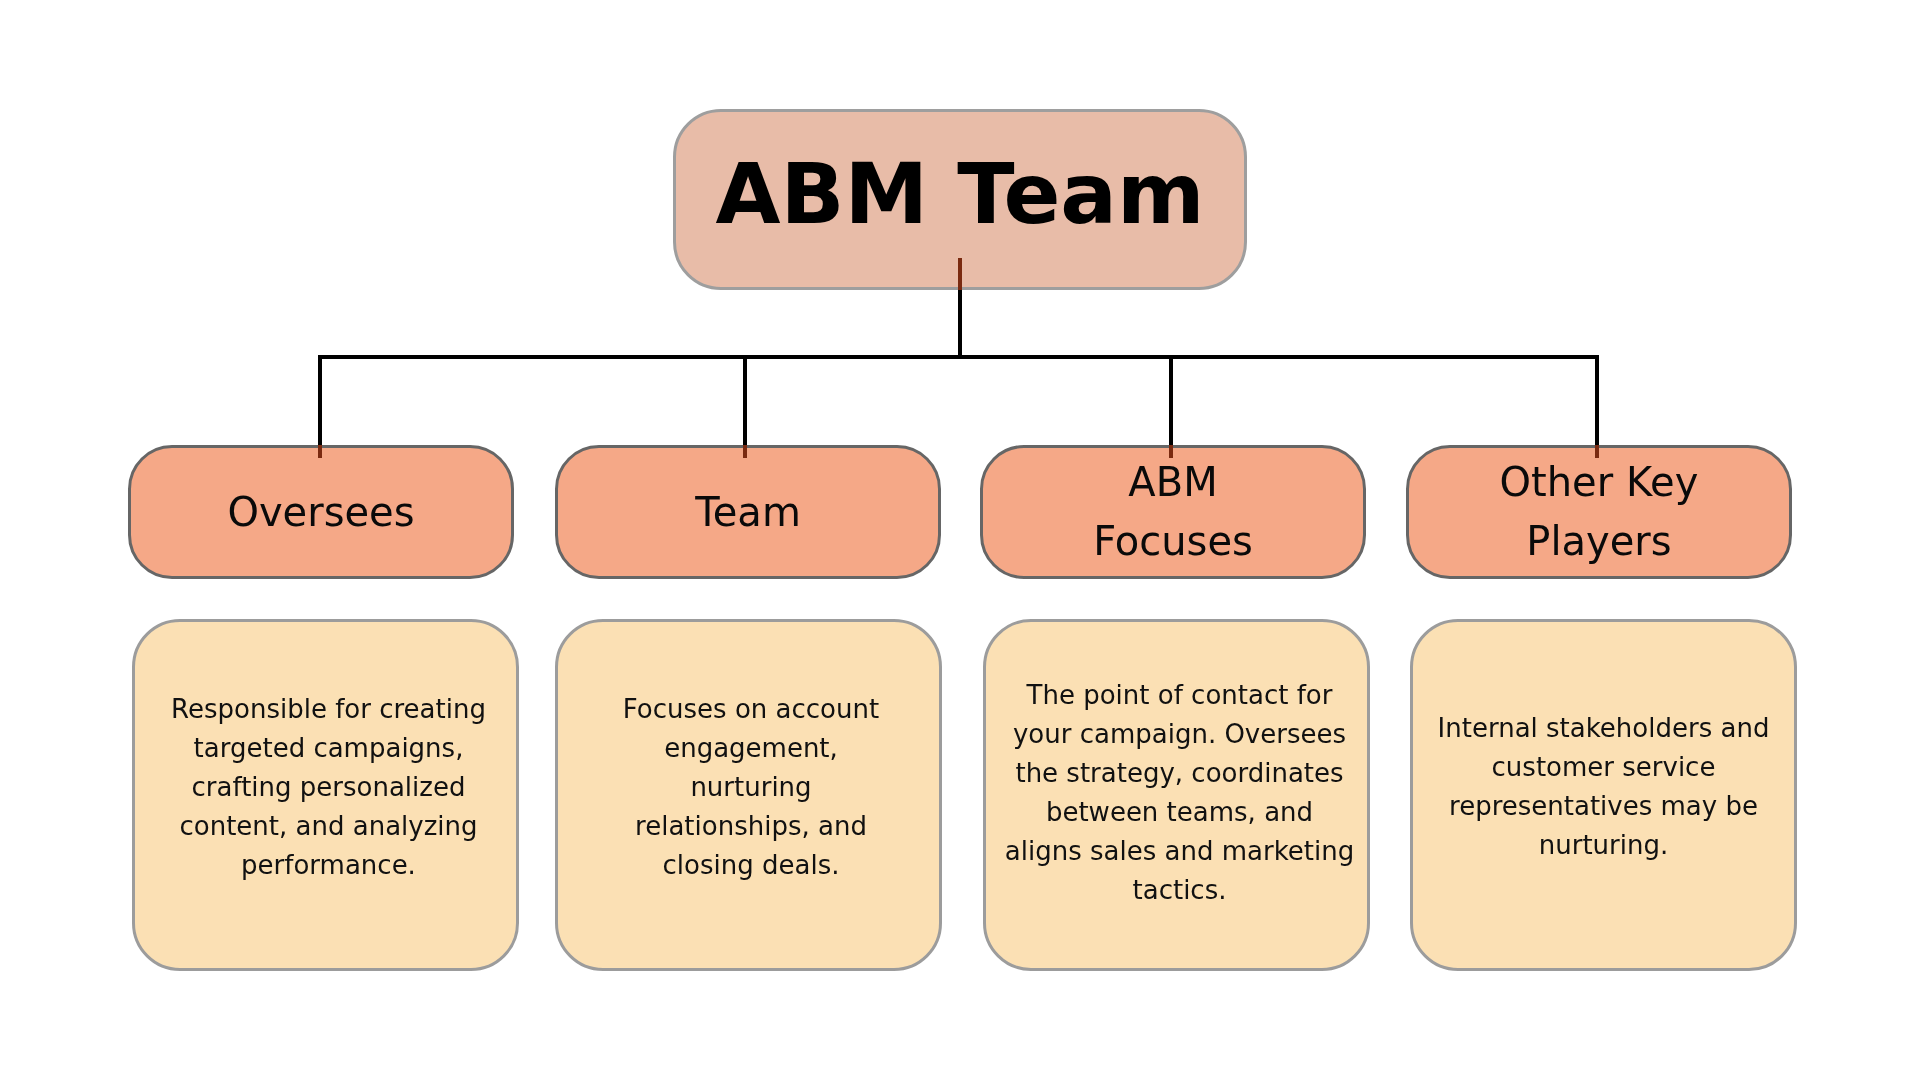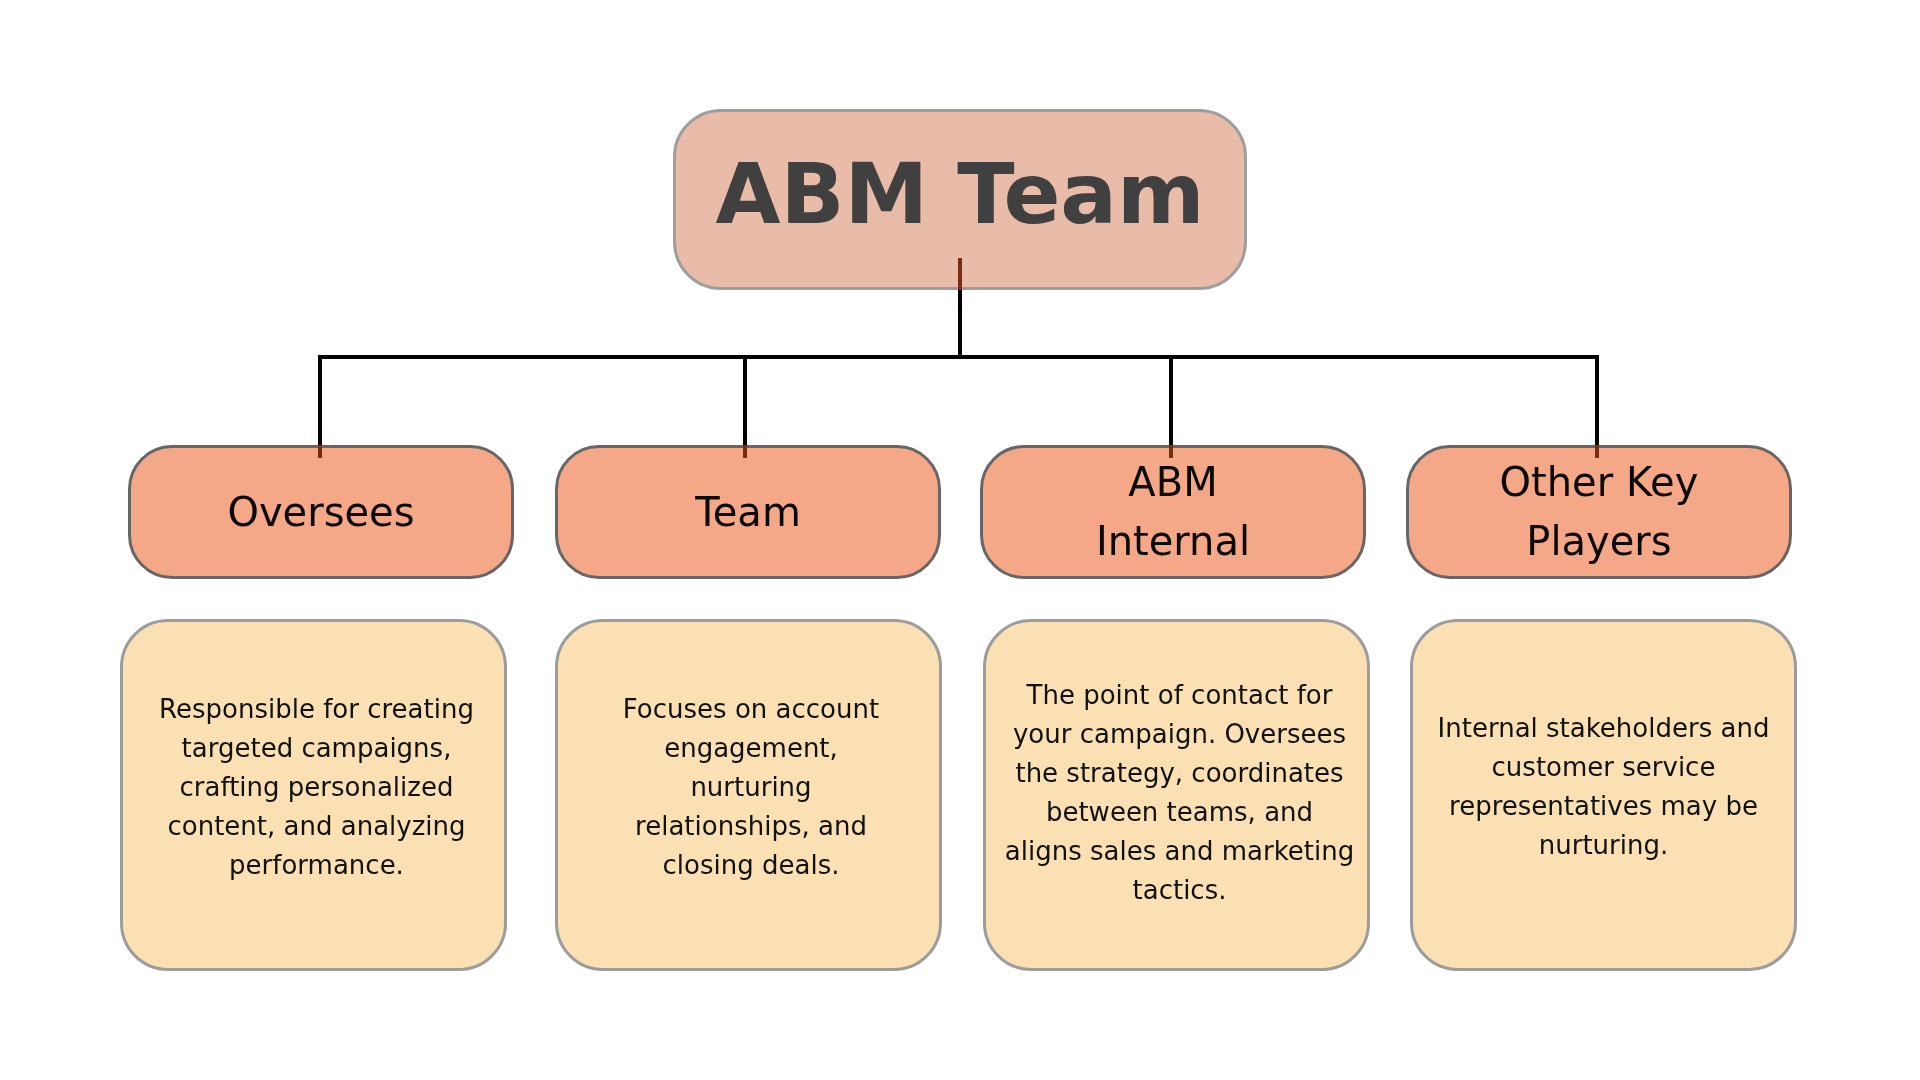--- a/index.html
+++ b/index.html
@@ -12,21 +12,21 @@
       position: absolute; box-sizing: border-box;
       display: flex; align-items: center; justify-content: center;
       text-align: center;
     }
     .title-box {
       left: 673px; top: 109px; width: 574px; height: 181px;
       background: #e8bca8; border: 3px solid #9e9e9e; border-radius: 48px;
     }
     .title-text {
       font-family: "DejaVu Sans", sans-serif; font-weight: bold;
-      font-size: 84px; color: #404040; letter-spacing: 0px;
+      font-size: 84px; color: #000000; letter-spacing: 0px;
       margin-top: -12px;
     }
     .role-box {
       top: 445px; height: 134px; width: 386px;
       background: #f5a887; border: 3px solid #666666; border-radius: 44px;
     }
     .role-text {
       font-size: 40px; line-height: 59px; color: #0a0a0a;
     }
     .desc-box {
@@ -57,32 +57,32 @@
 
 <div class="line stub" style="left:958px; top:258px; width:4px; height:32px;"></div>
 
 <div class="box role-box" style="left:128px;">
   <span class="role-text">Oversees</span>
 </div>
 <div class="box role-box" style="left:555px;">
   <span class="role-text">Team</span>
 </div>
 <div class="box role-box" style="left:980px;">
-  <span class="role-text" style="width:200px; display:inline-block;">ABM Internal</span>
+  <span class="role-text" style="width:200px; display:inline-block;">ABM Focuses</span>
 </div>
 <div class="box role-box" style="left:1406px;align-items:center;">
   <span class="role-text" style="width:230px; display:inline-block;">Other Key Players</span>
 </div>
 
 <div class="line stub" style="left:318px; top:445px; width:4px; height:13px;"></div>
 <div class="line stub" style="left:743px; top:445px; width:4px; height:13px;"></div>
 <div class="line stub" style="left:1169px; top:445px; width:4px; height:13px;"></div>
 <div class="line stub" style="left:1595px; top:445px; width:4px; height:13px;"></div>
 
-<div class="box desc-box" style="left:120px;padding-left:10px;">
+<div class="box desc-box" style="left:132px;padding-left:10px;">
   <span class="desc-text">Responsible for creating targeted campaigns, crafting personalized content, and analyzing performance.</span>
 </div>
 <div class="box desc-box" style="left:555px;padding-left:9px;">
   <span class="desc-text" style="display:inline-block; width:270px;">Focuses on account engagement, nurturing relationships, and closing deals.</span>
 </div>
 <div class="box desc-box" style="left:983px;">
   <span class="desc-text" style="display:inline-block; width:350px; margin-top:-4px;margin-left:6px;">The point of contact for your campaign. Oversees the strategy, coordinates between teams, and aligns sales and marketing tactics.</span>
 </div>
 <div class="box desc-box" style="left:1410px;">
   <span class="desc-text" style="display:inline-block; width:350px;">Internal stakeholders and customer service representatives may be nurturing.</span>

